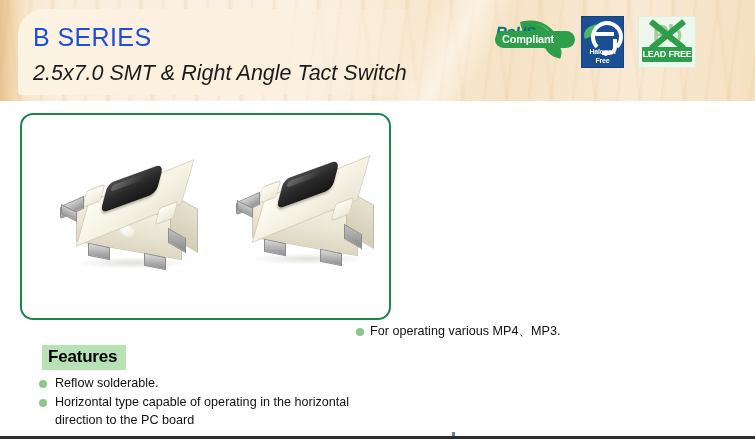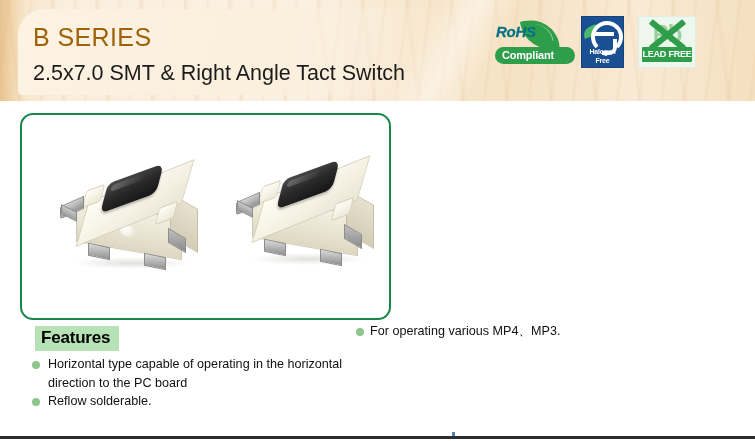--- a/index.html
+++ b/index.html
@@ -66,29 +66,30 @@
     width: 420px; height: 86px;
     background: linear-gradient(100deg,#fdf3e3 0%,#fbefdd 55%,rgba(251,238,219,0) 100%);
     border-top-left-radius: 26px;
     border-bottom-left-radius: 4px;
   }
   #header-title {
     position: absolute;
     left: 33px; top: 23px;
     font-size: 25px;
     letter-spacing: .4px;
-    color: #a16207;
+    color: #1d4ed8;
   }
   #header-subtitle {
     position: absolute;
     left: 33px; top: 61px;
     font-size: 21.5px;
     letter-spacing: 0px;
     color: #1b1b1b;
     white-space: nowrap;
+    font-style: italic;
   }
 
   
   #badges {
     position: absolute;
     left: 495px; top: 13px;
     height: 58px;
     display: flex;
     align-items: center;
     gap: 14px;
@@ -127,21 +128,21 @@
     position: absolute;
     left: 1px; top: 6px;
     font-size: 15px; font-weight: bold;
     color: #0369a1;
     letter-spacing: -.3px;
     font-style: italic;
     -webkit-text-stroke: .3px #1f8c3f;
   }
   .badge-rohs .comp-pill {
     position: absolute;
-    left: 0px; top: 30px;
+    left: 0px; top: 14px;
     padding: 2px 21px 3px 7px;
     background: #2e9e4a;
     border-radius: 9px;
     color: #fff;
     font-size: 11px;
     font-weight: bold;
     letter-spacing: -.2px;
   }
 
   
@@ -349,21 +350,21 @@
     background: radial-gradient(ellipse at center,rgba(120,115,100,.22),rgba(255,255,255,0) 70%);
   }
 
   
   #cols {
     position: absolute;
     left: 0; top: 322px;
     width: 755px; height: 117px;
   }
   .col { position: absolute; top: 0; }
-  .col.features { left: 31px; width: 330px; }
+  .col.features { left: 38px; width: 330px; margin-top: 19px; }
   .col.applications { left: 355px; width: 398px; }
 
   .sec-title {
     display: inline-block;
     background: #b6e2b6;
     font-size: 17px;
     font-weight: bold;
     color: #000;
     padding: 2px 9px 3px 6px;
     margin: 4px 0 4px 4px;
@@ -481,22 +482,22 @@
     <div class="term t-r"></div>
   </div>
 
 </div>
 
 <div id="cols">
 
   <div class="col features">
     <div class="sec-title">Features</div>
     <ul class="bullets">
+      <li>Reflow solderable.</li>
       <li>Horizontal type capable of operating in the horizontal direction to the   PC board</li>
-      <li>Reflow solderable.</li>
     </ul>
   </div>
 
   <div class="col applications">
     <ul class="bullets">
       <li>For operating various MP4、MP3.</li>
     </ul>
   </div>
 
 </div>

